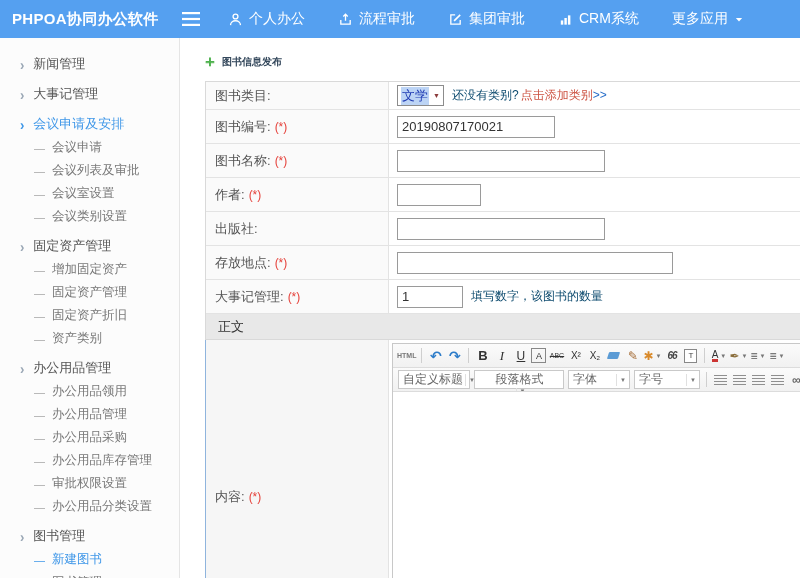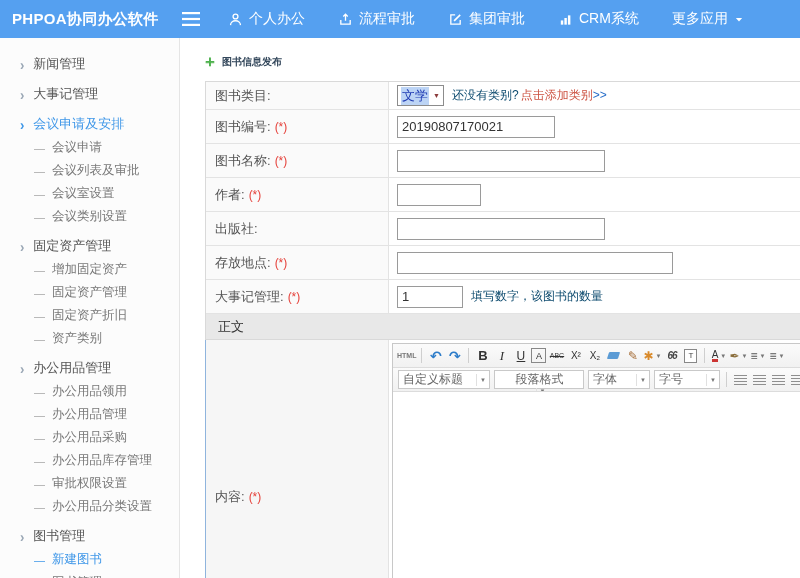--- a/index.html
+++ b/index.html
@@ -403,21 +403,21 @@
               <span class="tb-btn" data-name="ordered-list-icon">
                 <span class="glyph">≡</span>
                 <span class="caret" data-name="dropdown-arrow-icon">▼</span>
               </span>
               <span class="tb-btn" data-name="unordered-list-icon">
                 <span class="glyph">≡</span>
                 <span class="caret" data-name="dropdown-arrow-icon">▼</span>
               </span>
             </div>
           <div class="tb-row" id="tb2" data-name="editor-toolbar-row-2">
-              <span class="tb-select" data-name="custom-title-select" style="width: 92px;">
+              <span class="tb-select" data-name="custom-title-select" style="width: 72px;">
                 <span data-name="select-label">自定义标题</span>
                 <span class="caret" data-name="select-arrow-icon">▼</span>
               </span>
               <span class="tb-select" data-name="paragraph-format-select" style="width: 90px; flex-direction: column;">
                 <span data-name="select-label">段落格式</span>
                 <span class="caret" data-name="select-arrow-icon">▼</span>
               </span>
               <span class="tb-select" data-name="font-family-select" style="width: 62px;">
                 <span data-name="select-label">字体</span>
                 <span class="caret" data-name="select-arrow-icon">▼</span>

